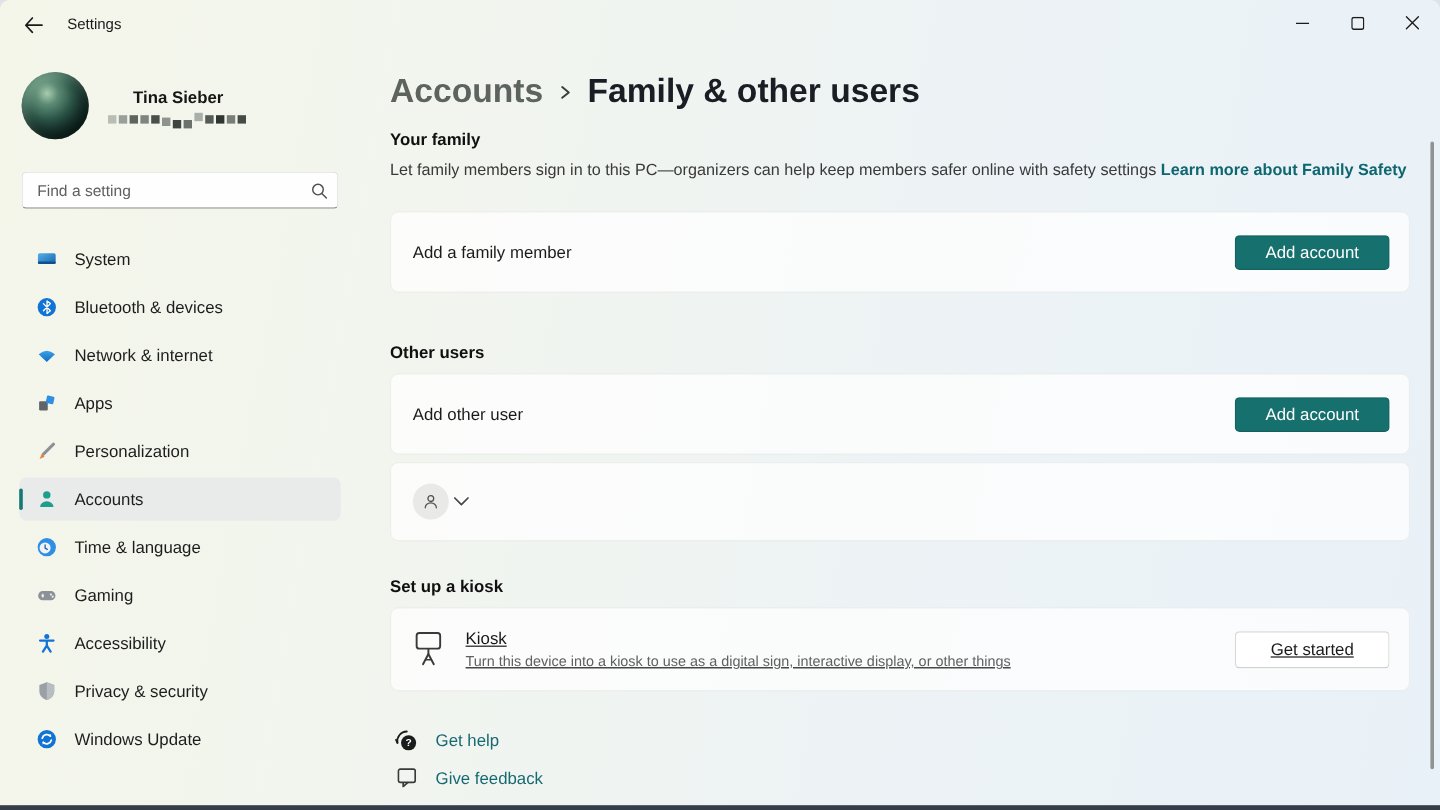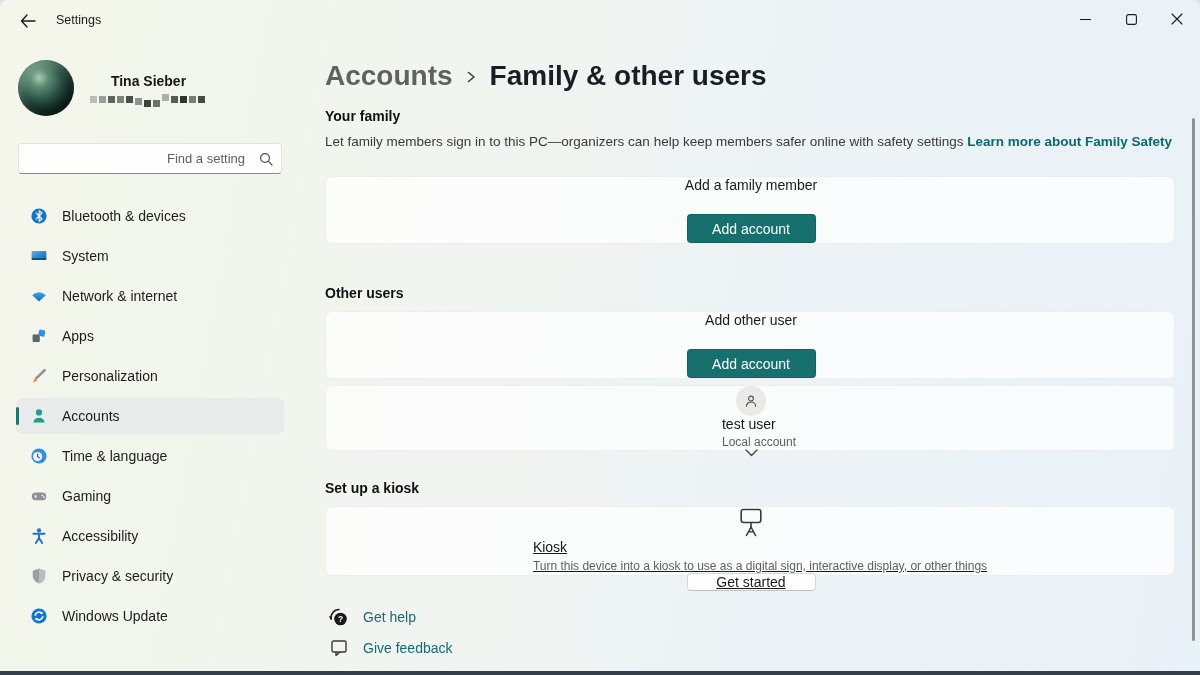--- a/index.html
+++ b/index.html
@@ -42,21 +42,21 @@
   .redacted span:nth-child(9){background:#aab0a9; transform:translateY(-2px);}
   .redacted span:nth-child(10){background:#555c56;}
   .redacted span:nth-child(11){background:#2f3530;}
   .redacted span:nth-child(12){background:#787f79;}
   .redacted span:nth-child(13){background:#454c46;}
 
   .search-box { position:absolute; left:18px; top:103px; width:264px; height:31px;
     background:#fefefe; border:1px solid #e2e2e0; border-bottom:1px solid #868686;
     border-radius:4px; display:flex; align-items:center; }
   .search-input { flex:1; border:none; outline:none; background:transparent;
-    font-family:"Liberation Sans",sans-serif; font-size:13px; color:#333; padding:0 6px 0 12px;text-align:right; }
+    font-family:"Liberation Sans",sans-serif; font-size:13px; color:#333; padding:0 6px 0 12px; }
   .search-input::placeholder { color:#5f5f5f; }
   .search-icon { width:30px; display:flex; justify-content:center; cursor:pointer; }
 
   .nav { position:absolute; left:16px; top:158px; width:268px; }
   .nav-item { position:relative; height:36px; margin-bottom:4px; border-radius:6px;
     display:flex; align-items:center; padding-left:14px; cursor:pointer; }
   .nav-item.selected { background:#e9ebea; }
   .nav-accent { display:none; }
   .nav-item.selected .nav-accent { display:block; position:absolute; left:0; top:9px;
     width:3px; height:18px; border-radius:2px; background:#157973; }
@@ -73,21 +73,21 @@
   .section-heading { font-size:14px; font-weight:700; color:#101010; }
   .h-family { margin-top:16px; }
   .h-other  { margin-top:41px; }
   .h-kiosk  { margin-top:29px; }
 
   .family-desc { margin-top:9px; font-size:13.5px; line-height:18px; color:#3a3a3a; width:850px; }
   .family-link { color:#0e6770; font-weight:700; text-decoration:none; cursor:pointer; }
 
   .card { margin-top:10px; width:850px; border-radius:7px;
     background:rgba(255,255,255,.72); border:1px solid rgba(0,0,0,.055);
-    display:flex; align-items:center; padding:0 16px 0 18px;flex-direction:column; }
+    display:flex; align-items:center; padding:0 16px 0 18px; }
   .card-family { margin-top:25px; height:68px; }
   .card-adduser { height:68px; }
   .card-testuser { margin-top:6px; height:66px; }
   .card-kiosk { height:70px;text-decoration:underline; }
   .card-label { flex:1; font-size:14px; color:#1b1b1b; }
 
   .btn-primary { width:129px; height:29px; border-radius:4px; border:1px solid rgba(0,0,0,.12);
     background:#16706e; color:#fff; font-size:14px; font-family:"Liberation Sans",sans-serif;
     display:flex; align-items:center; justify-content:center; cursor:pointer; }
   .btn-secondary { width:129px; height:31px; border-radius:4px;
@@ -181,44 +181,44 @@
           <line x1="9.4" y1="9.4" x2="13" y2="13" stroke="#4f4f4f" stroke-width="1.2" stroke-linecap="round"></line>
         </svg>
       </div>
     </div>
 
     <div class="nav">
 
       <div class="nav-item">
 
         <svg class="nav-icon" viewBox="0 0 18 18">
-          <circle cx="9" cy="9" r="7.6" fill="#1173d4"></circle>
-          <path d="M6.2 6 L12 12 L9.2 14.2 L9.2 3.8 L12 6 L6.2 12" stroke="#fff" stroke-width="1.1" fill="none" stroke-linejoin="round" stroke-linecap="round"></path>
-        </svg>
-        <span class="nav-label">Bluetooth &amp; devices</span>
-      </div>
-
-      <div class="nav-item">
-
-        <svg class="nav-icon" viewBox="0 0 18 18">
           <defs>
               <linearGradient id="gsys" x1="0" y1="0" x2="1" y2="1">
             <stop offset="0" stop-color="#56b0e8"></stop>
                 <stop offset="1" stop-color="#1565ae"></stop>
               </linearGradient>
             </defs>
           <rect x="1.6" y="4" width="14.8" height="9" rx="1.4" fill="url(#gsys)"></rect>
           <rect x="1.6" y="11" width="14.8" height="2" rx="1" fill="#0e4f8c"></rect>
         </svg>
         <span class="nav-label">System</span>
       </div>
 
       <div class="nav-item">
 
         <svg class="nav-icon" viewBox="0 0 18 18">
+          <circle cx="9" cy="9" r="7.6" fill="#1173d4"></circle>
+          <path d="M6.2 6 L12 12 L9.2 14.2 L9.2 3.8 L12 6 L6.2 12" stroke="#fff" stroke-width="1.1" fill="none" stroke-linejoin="round" stroke-linecap="round"></path>
+        </svg>
+        <span class="nav-label">Bluetooth &amp; devices</span>
+      </div>
+
+      <div class="nav-item">
+
+        <svg class="nav-icon" viewBox="0 0 18 18">
           <defs>
               <linearGradient id="gnet" x1="0" y1="0" x2="0" y2="1">
             <stop offset="0" stop-color="#3ea2ea"></stop>
                 <stop offset="1" stop-color="#0f6dc0"></stop>
               </linearGradient>
             </defs>
           <path d="M9 14.6 L2.2 8.2 Q9 2.2 15.8 8.2 Z" fill="url(#gnet)"></path>
         </svg>
         <span class="nav-label">Network &amp; internet</span>
       </div>
@@ -335,24 +335,20 @@
       <button class="btn-primary">Add account</button>
     </div>
 
     <div class="card card-testuser">
       <div class="user-badge">
         <svg width="16" height="16" viewBox="0 0 18 18">
           <circle cx="9" cy="6.2" r="2.7" stroke="#4f4f4f" stroke-width="1.2" fill="none"></circle>
           <path d="M3.8 14.8 a5.2 4.6 0 0 1 10.4 0" stroke="#4f4f4f" stroke-width="1.2" fill="none" stroke-linecap="round"></path>
         </svg>
       </div>
-      <div class="user-info">
-        <div class="user-name">test user</div>
-        <div class="user-type">Local account</div>
-      </div>
       <div class="chevron">
         <svg width="13" height="8" viewBox="0 0 13 8">
           <path d="M1 1 L6.5 6.5 L12 1" stroke="#444" stroke-width="1.4" fill="none" stroke-linecap="round" stroke-linejoin="round"></path>
         </svg>
       </div>
     </div>
 
     <div class="section-heading h-kiosk">Set up a kiosk</div>
 
     <div class="card card-kiosk">

